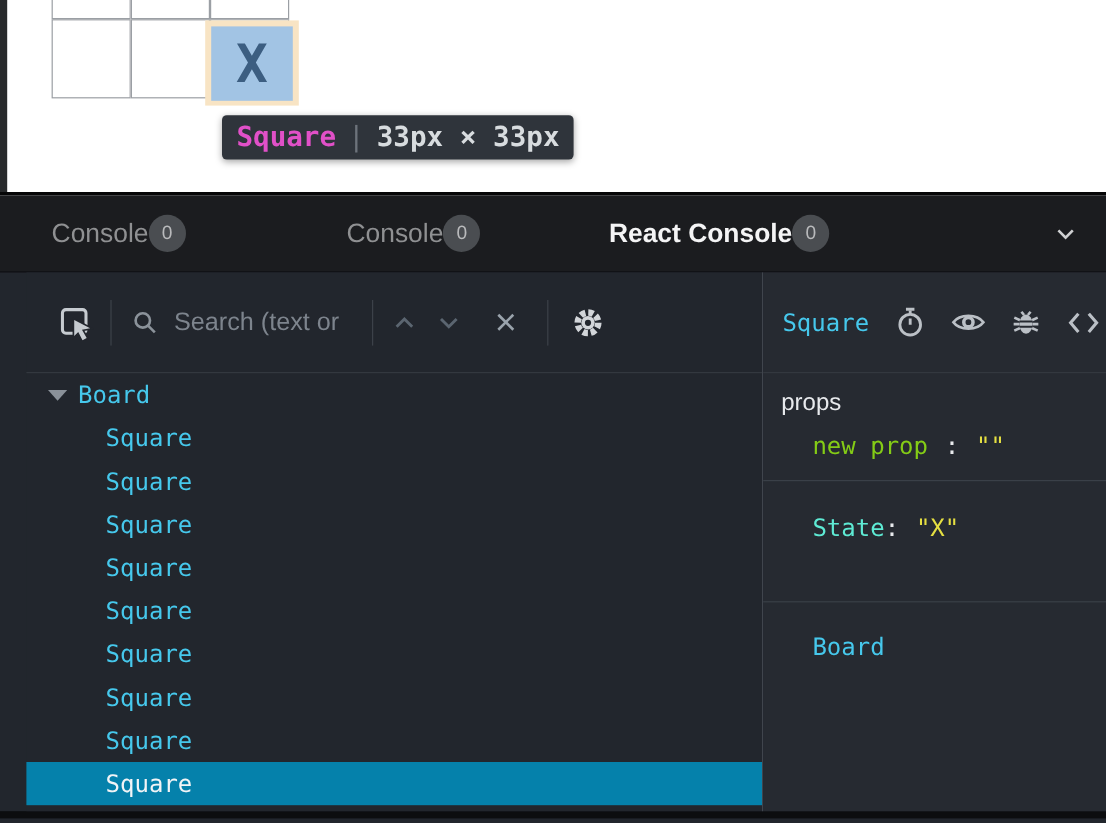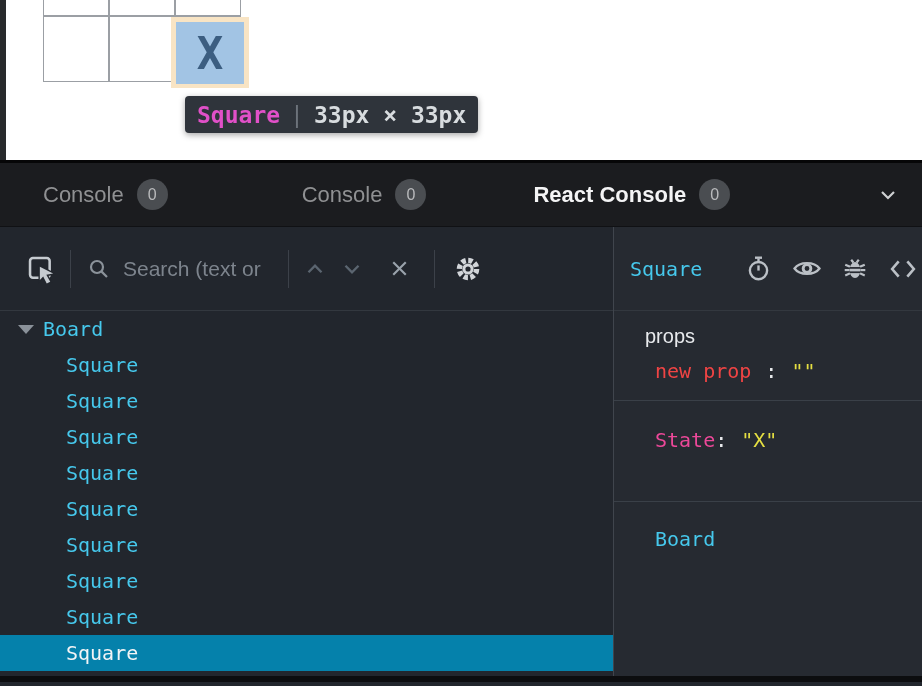--- a/index.html
+++ b/index.html
@@ -23,32 +23,32 @@
                      background:#2f343b; border-radius:4px; display:flex; align-items:center;
                      padding:0 12px; gap:10px; font-weight:bold; font-size:23px;
                      box-shadow:0 2px 6px rgba(0,0,0,.35); }
   .tt-component { color:#e150c8; }
   .tt-sep { color:#6d737b; font-weight:normal; }
   .tt-size { color:#d8dcdf; }
 
   
   .tabbar { width:922px; height:64px; background:#1b1c1f; border-bottom:1px solid #101114;
             display:flex; align-items:center; }
-  .tab { display:flex; align-items:center; gap:13px; cursor:default; }
+  .tab { display:flex; align-items:center; cursor:default; }
   .tab-label { font-size:22px; color:#8f9092; }
   .tab.active .tab-label { color:#f4f4f5; font-weight:bold; }
   .badge { min-width:31px; height:31px; border-radius:16px; background:#4a4d51;
            color:#b9babc; font-size:16px; display:flex; align-items:center; justify-content:center; }
   .tab-console { margin-left:43px; }
   .tab-problems { margin-left:134px; }
   .tab-react { margin-left:107px; }
   .tab-chevron { margin-left:auto; margin-right:22px; display:flex; }
 
   
-  .devtools { display:flex; width:922px; height:449px; }
+  .devtools { display:flex; width:922px; height:449px;padding-left:22px; }
   .left-pane { width:614px; background:#22262d; border-right:1px solid #40454d;
                display:flex; flex-direction:column; }
   .right-pane { flex:1; background:#262a31; display:flex; flex-direction:column; }
   .toolbar { height:84px; border-bottom:1px solid #33383f; display:flex; align-items:center;
              flex:none; }
   .vdiv { width:1px; height:38px; background:#3c4149; }
   .tb-icon { display:flex; align-items:center; justify-content:center; flex:none; }
   .search-input { background:transparent; border:none; outline:none; width:165px;
                   font-size:21px; color:#c9ced3; margin-left:12px; }
   .search-input::placeholder { color:#7d848d; opacity:1; }
@@ -62,25 +62,25 @@
   .tree-row.selected { background:#0581ab; color:#f2f4f6; }
   .expander { width:0; height:0; border-left:8px solid transparent; border-right:8px solid transparent;
               border-top:9px solid #8a9199; margin-left:18px; margin-right:9px; }
   .indent-child { padding-left:66px; }
 
   
   .section { border-bottom:1px solid #3a4048; padding:14px 15px 0 15px; }
   .section.props { height:90px; }
   .section.hooks { height:101px; padding-top:16px; }
   .section.rendered { flex:1; border-bottom:none; }
-  .section-title-row { display:flex; align-items:flex-end;margin-left:16px; }
+  .section-title-row { display:flex; align-items:flex-end; }
   .section-title { font-size:20px; color:#e8eaed; }
   .entry { font-size:20px; margin-left:26px; margin-top:11px; display:flex; align-items:center; }
-  .key-muted { color:#ef4444; }
-  .key-hook { color:#ec4899; }
+  .key-muted { color:#84cc16; }
+  .key-hook { color:#5eead4; }
   .sep { color:#e8eaed; }
   .sep-spaced { margin:0 14px; }
   .sep-tight { margin:0 14px 0 0; }
   .val-string { color:#e5df42; }
   .link-component { font-size:20px; color:#46c8ec; margin-left:26px; margin-top:11px;
                     display:inline-block; cursor:pointer; }
   .hooks-parse-icon { margin-left:auto; display:flex; }
 
   .bottom-strip { width:922px; height:6px; background:#0c0d0f; }
 </style>

